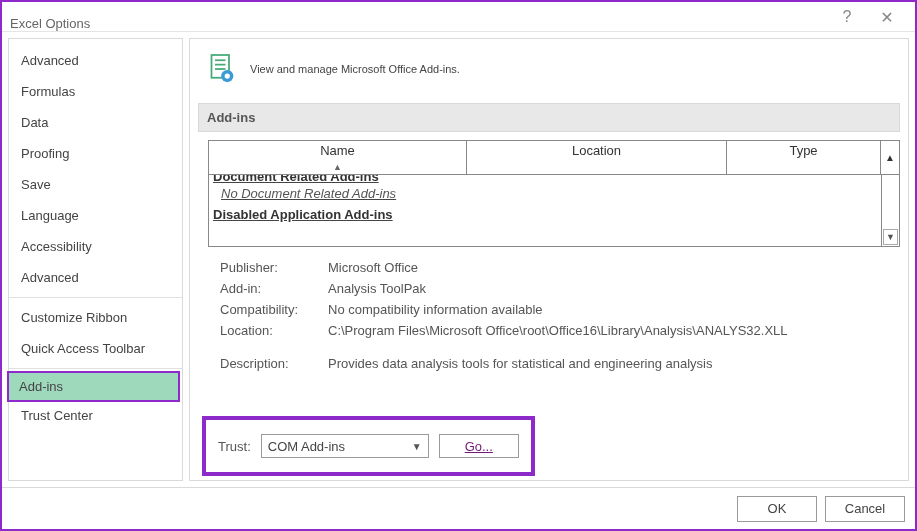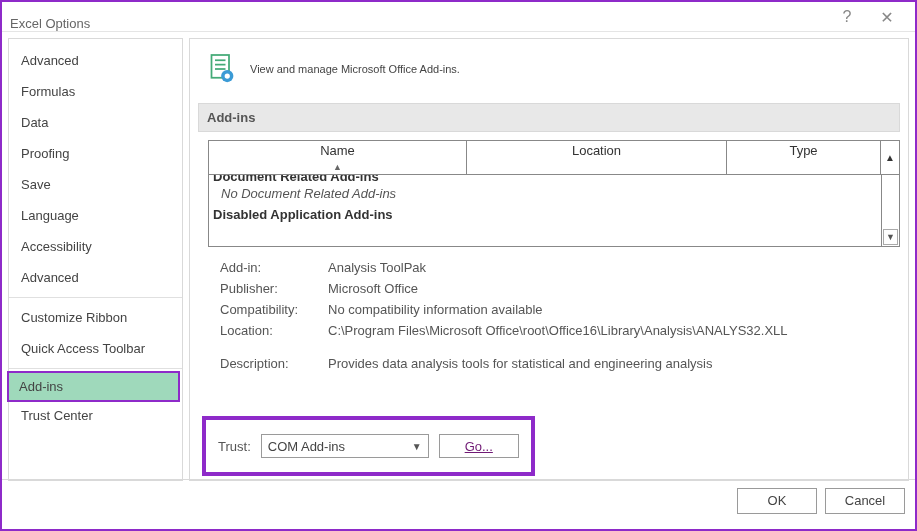--- a/index.html
+++ b/index.html
@@ -110,20 +110,21 @@
   .th-loc  { width: 260px; }
   .th-type { flex: 1; }
   .th-scroll { width: 18px; text-align:center; justify-content:center; font-size:10px; color:#555;}
   .list-body {
     border: 1px solid #888;
     border-top: none;
     height: 72px;
     position: relative;
     padding: 0 18px 0 2px;
     overflow: hidden;
+    text-decoration: underline;
   }
   .list-body .group-title {
     font-weight: 700;
     color: #333;
     padding: 0 2px;
     margin-top: -6px;
     white-space: nowrap;
     overflow: hidden;
   }
   .list-body .empty-msg {
@@ -179,21 +180,21 @@
   .go-btn {
     width: 80px; height: 24px;
     border: 1px solid #9a9a9a;
     background: #fff;
     display:flex; align-items:center; justify-content:center;
     text-decoration: underline;
     color: #701a75;
   }
   .footer {
     position: absolute;
-    bottom: 8px; left: 0; right: 0;
+    bottom: 0; left: 0; right: 0;
     height: 42px;
     border-top: 1px solid #d9d9d9;
     display: flex;
     justify-content: flex-end;
     align-items: center;
     padding: 0 10px;
     gap: 8px;
   }
   .footer .btn {
     width: 80px; height: 26px;
@@ -273,26 +274,26 @@
         <div class="group-title2">Disabled Application Add-ins</div>
         <div class="vscroll">
           <div class="thumb"></div>
           <div class="arrow">▼</div>
         </div>
       </div>
     </div>
 
     <div class="details">
       <div class="row">
+        <div class="label">Publisher:</div>
+        <div class="value">Microsoft Office</div>
+      </div>
+      <div class="row">
         <div class="label">Add-in:</div>
         <div class="value">Analysis ToolPak</div>
-      </div>
-      <div class="row">
-        <div class="label">Publisher:</div>
-        <div class="value">Microsoft Office</div>
       </div>
       <div class="row">
         <div class="label">Compatibility:</div>
         <div class="value">No compatibility information available</div>
       </div>
       <div class="row">
         <div class="label">Location:</div>
         <div class="value">C:\Program Files\Microsoft Office\root\Office16\Library\Analysis\ANALYS32.XLL</div>
       </div>
       <div class="row" style="margin-top:12px">

